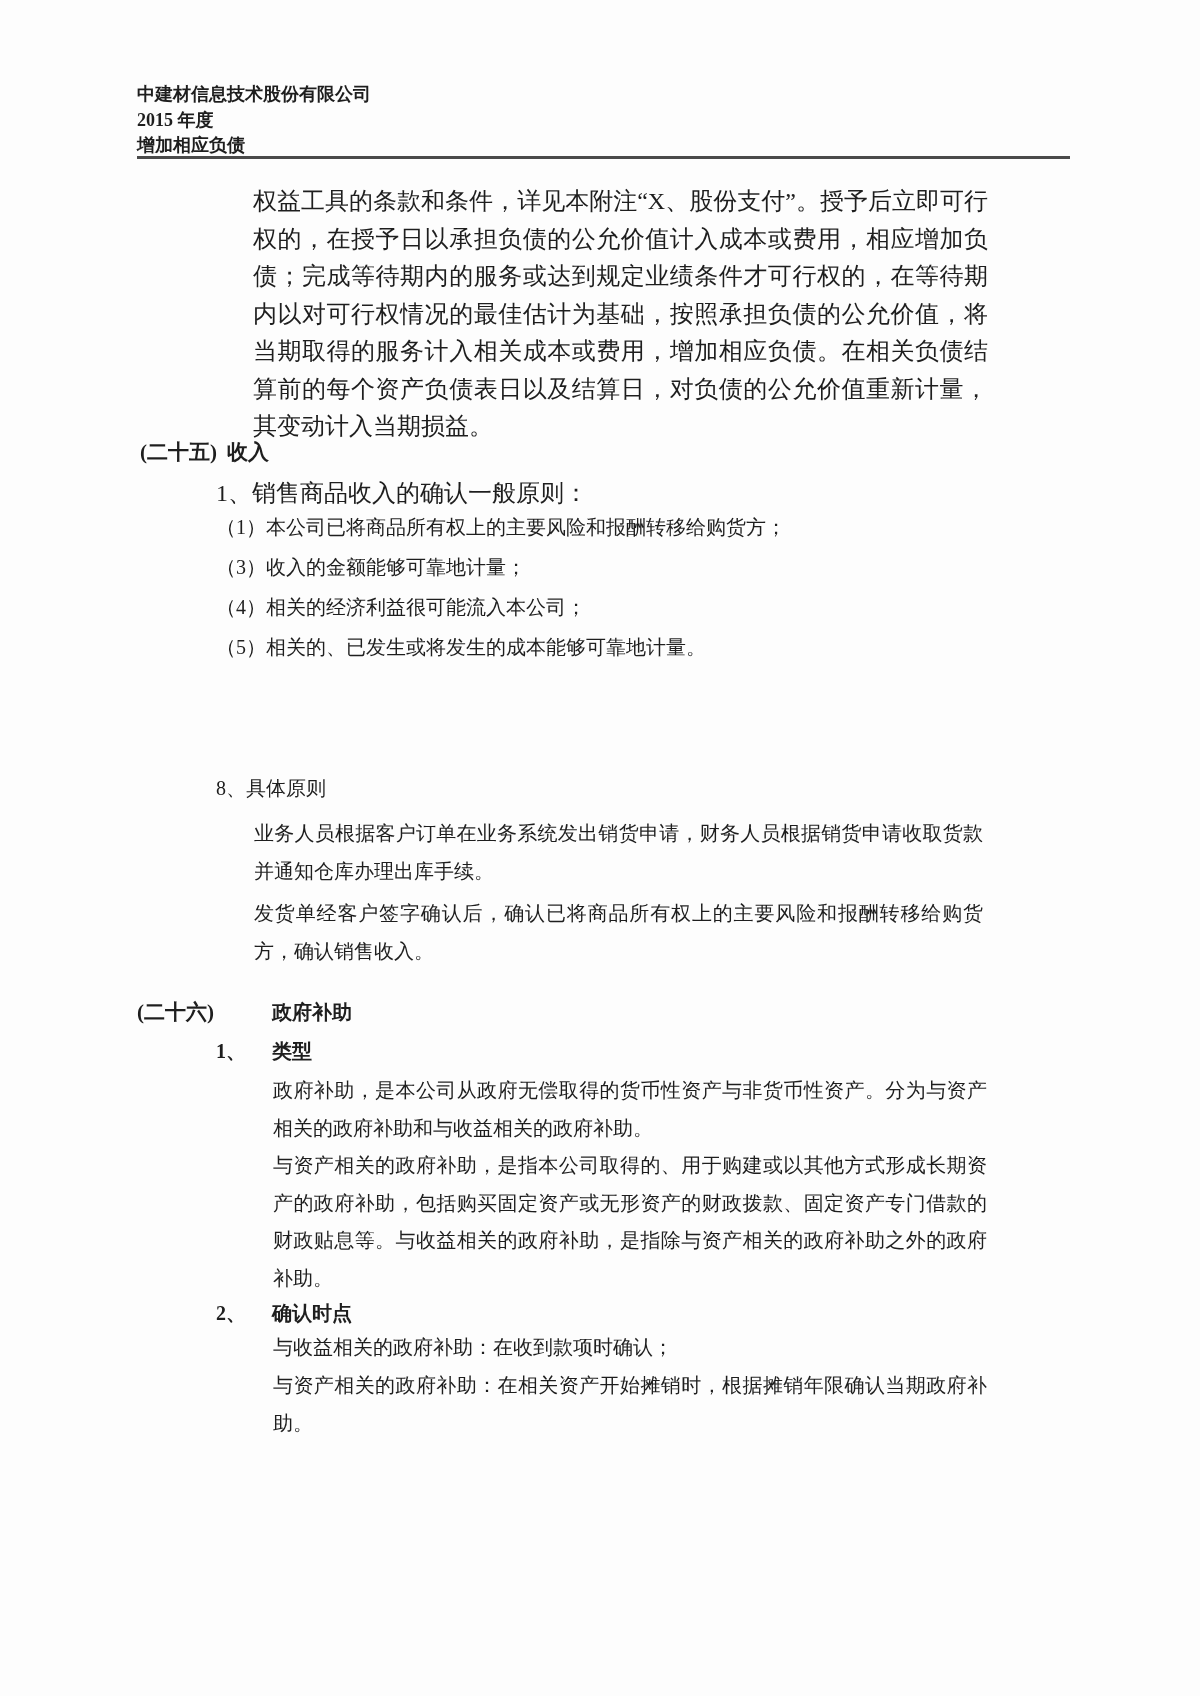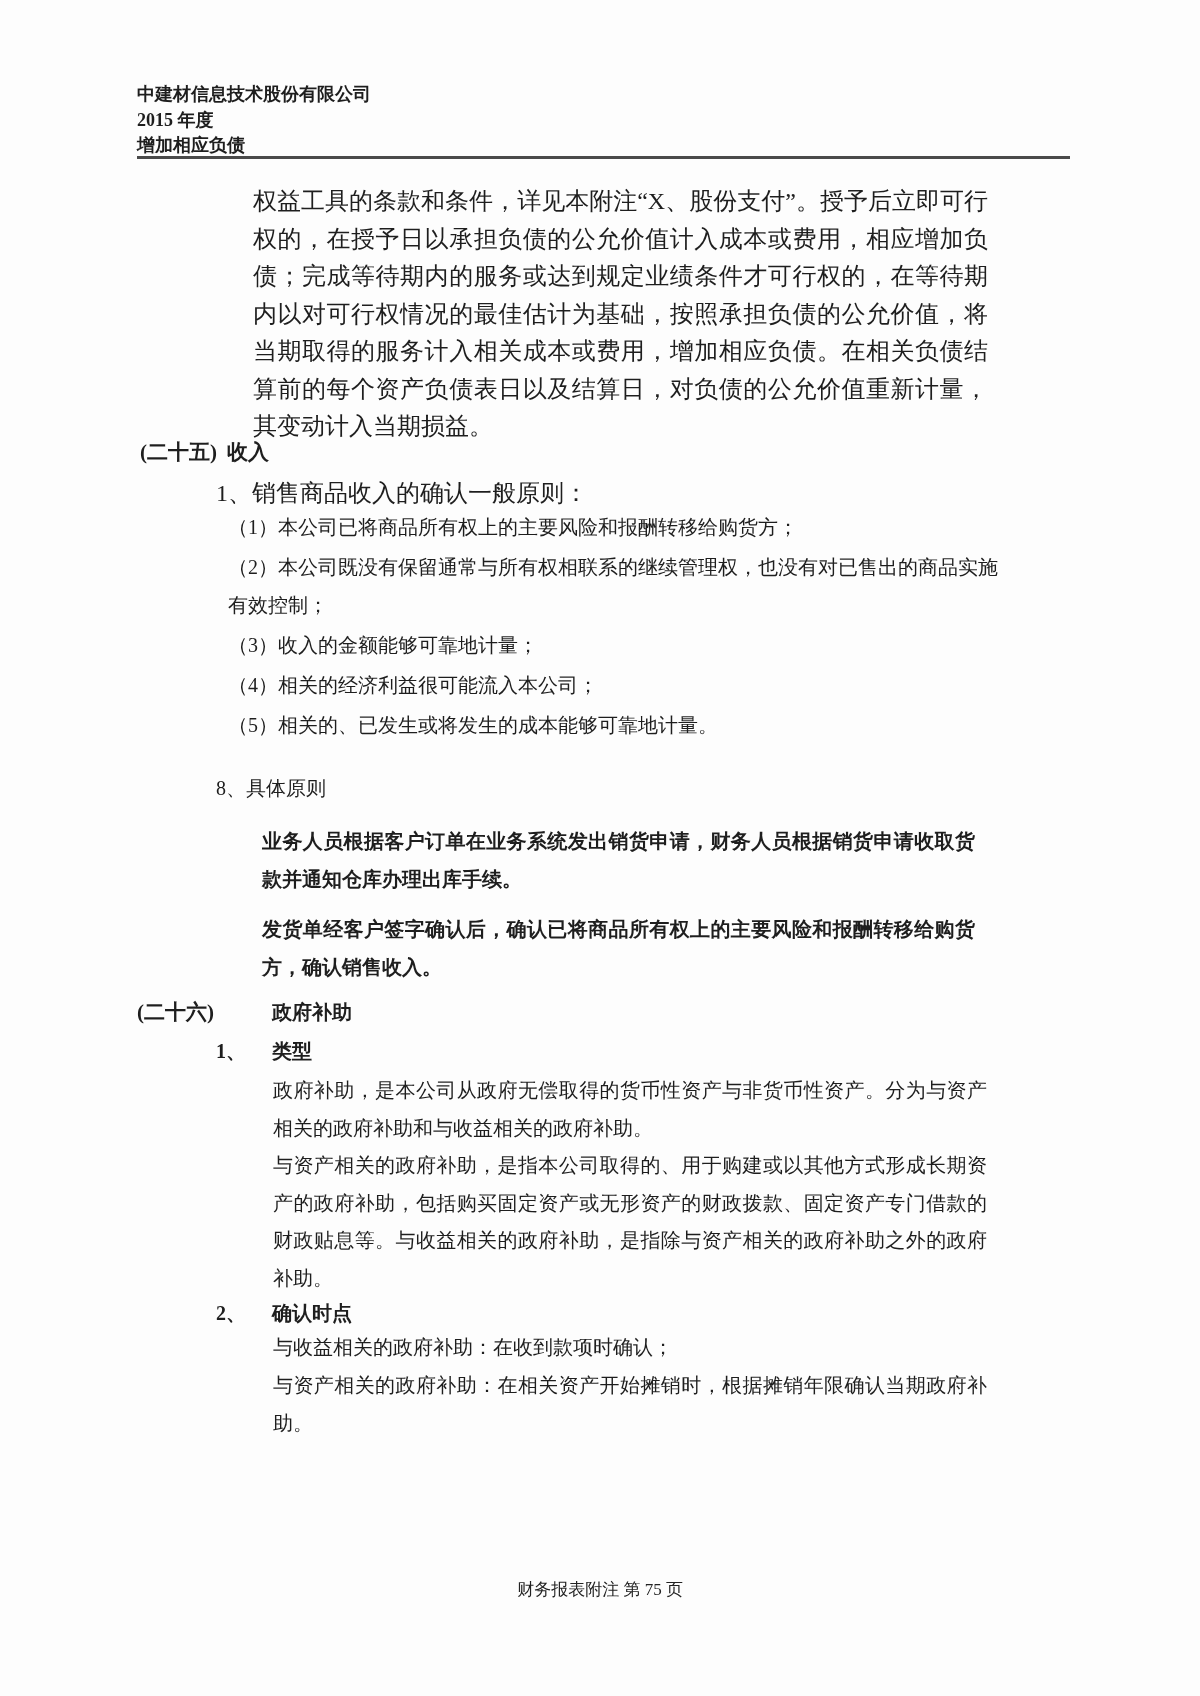--- a/index.html
+++ b/index.html
@@ -39,32 +39,32 @@
   .sub-label-bold .sub-title {
     font-family: "Liberation Sans", "DejaVu Sans", sans-serif;
     font-size: 20px; font-weight: bold;
   }
   .s25-sub1 {
     position: absolute; left: 216px; top: 477px;
     font-size: 24px; white-space: nowrap;
   }
   .s25-items {
     position: absolute; left: 216px; top: 508px; width: 770px;
-    font-size: 20px; line-height: 38px; text-align: justify; margin-left: 12px;
+    font-size: 20px; line-height: 38px; text-align: justify;
   }
   .s25-items p { margin: 0 0 2px 0; }
   .s25-sub2 {
     position: absolute; left: 216px; top: 775px;
     font-size: 20px; white-space: nowrap;
   }
   .s25-sub2-body {
     position: absolute; left: 250px; top: 810px; width: 737px;
     font-size: 20px; line-height: 38px; text-align: justify;
   }
-  .s25-sub2-body p { margin: 12px; font-weight: bold; }
+  .s25-sub2-body p { margin: 4px; }
   .sub-label-bold {
     position: absolute; font-size: 20px; font-weight: bold; white-space: nowrap;
   }
   .sub-label-bold .sub-num { display: inline-block; width: 56px; }
   .s26-sub1-label { left: 216px; top: 1038px; }
   .s26-sub1-body {
     position: absolute; left: 273px; top: 1072px; width: 714px;
     font-size: 20px; line-height: 37.5px; text-align: justify;
   }
   .s26-sub1-body p { margin: 0; }
@@ -94,21 +94,20 @@
   <div class="intro">权益工具的条款和条件，详见本附注“X、股份支付”。授予后立即可行权的，在授予日以承担负债的公允价值计入成本或费用，相应增加负债；完成等待期内的服务或达到规定业绩条件才可行权的，在等待期内以对可行权情况的最佳估计为基础，按照承担负债的公允价值，将当期取得的服务计入相关成本或费用，增加相应负债。在相关负债结算前的每个资产负债表日以及结算日，对负债的公允价值重新计量，其变动计入当期损益。</div>
 
   <div class="sec-heading s25-heading">
     <span class="sec-num">(二十五)</span><span class="sec-title">收入</span>
   </div>
 
   <div class="s25-sub1">1、销售商品收入的确认一般原则：</div>
 
   <div class="s25-items">
     <p>（1）本公司已将商品所有权上的主要风险和报酬转移给购货方；</p>
-    <p>（2）本公司既没有保留通常与所有权相联系的继续管理权，也没有对已售出的商品实施有效控制；</p>
     <p>（3）收入的金额能够可靠地计量；</p>
     <p>（4）相关的经济利益很可能流入本公司；</p>
     <p>（5）相关的、已发生或将发生的成本能够可靠地计量。</p>
   </div>
 
   <div class="s25-sub2">8、具体原则</div>
 
   <div class="s25-sub2-body">
     <p>业务人员根据客户订单在业务系统发出销货申请，财务人员根据销货申请收取货款并通知仓库办理出库手续。</p>
     <p>发货单经客户签字确认后，确认已将商品所有权上的主要风险和报酬转移给购货方，确认销售收入。</p>
@@ -129,15 +128,14 @@
 
   <div class="sub-label-bold s26-sub2-label">
     <span class="sub-num">2、</span><span class="sub-title">确认时点</span>
   </div>
 
   <div class="s26-sub2-body">
     <p>与收益相关的政府补助：在收到款项时确认；</p>
     <p>与资产相关的政府补助：在相关资产开始摊销时，根据摊销年限确认当期政府补助。</p>
   </div>
 
-  <div class="footer">财务报表附注 第 75 页</div>
 
 </div>
 
 </body></html>

